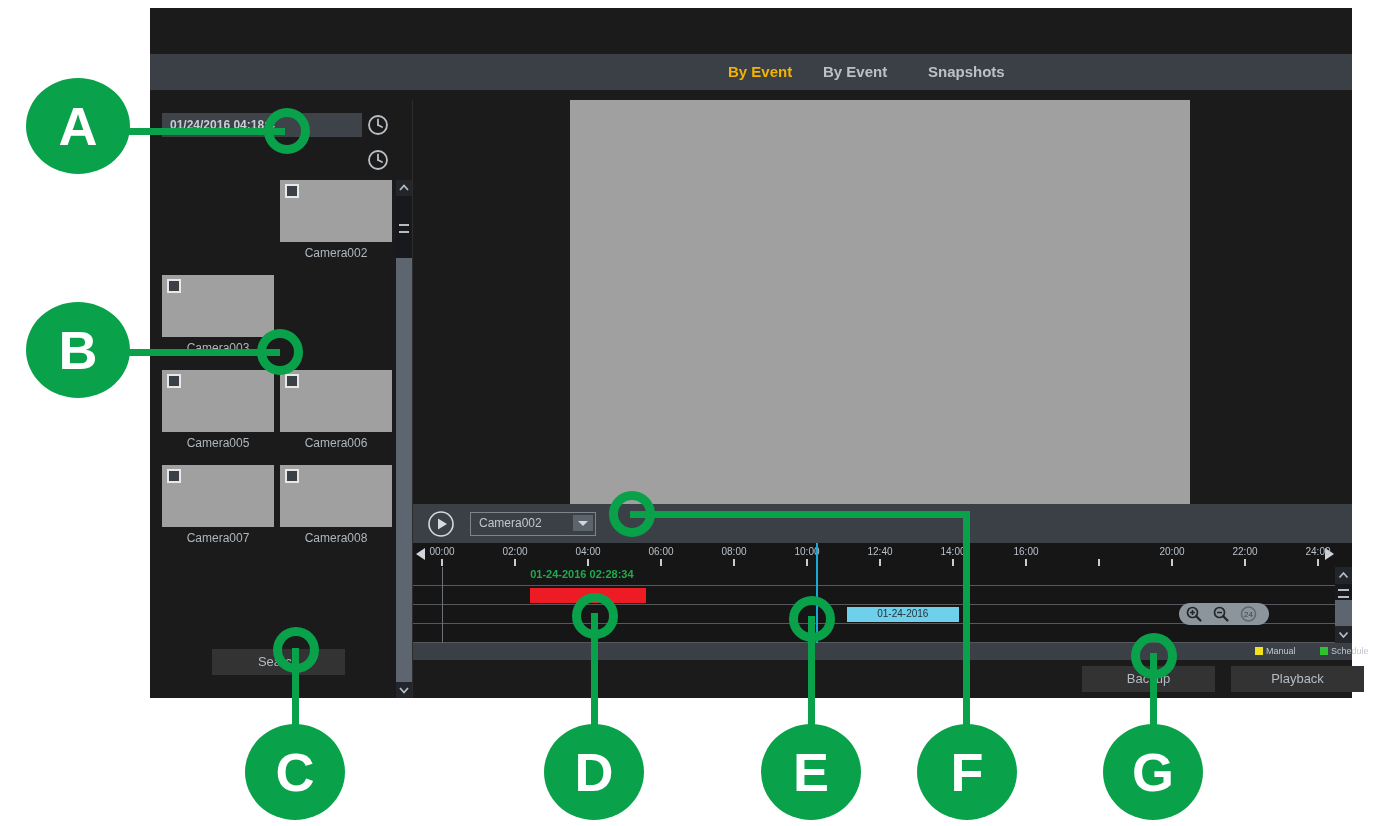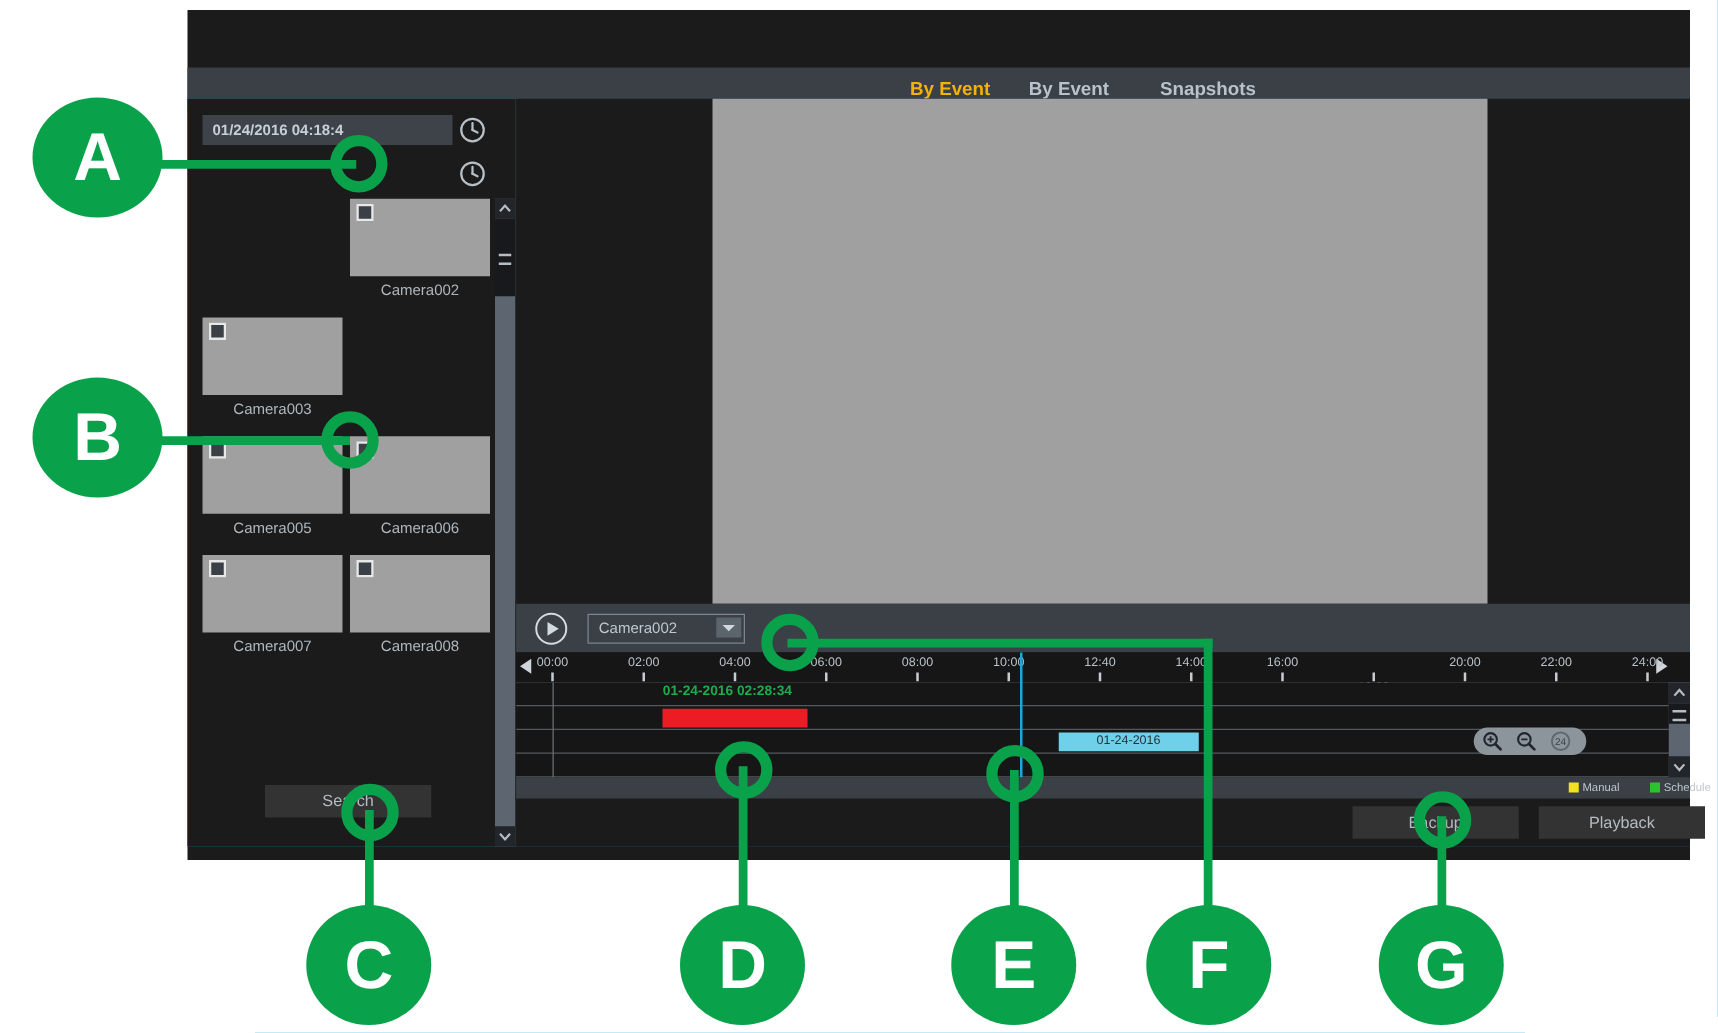--- a/index.html
+++ b/index.html
@@ -76,24 +76,24 @@
     white-space: nowrap;
   }
   .tab.active { color: #f5b301; }
   #tab-0 { left: 578px; }
   #tab-1 { left: 673px; }
   #tab-2 { left: 778px; }
 
   
   #body-area {
     position: absolute;
-    left: 0; top: 71px;
+    left: 0; top: 92px;
     width: 100%;
     height: 598px;
-    background: #0ea5e9;
+    background: #15803d;
   }
 
   
   #left-panel {
     position: absolute;
     left: 0; top: 0;
     width: 262px;
     height: 598px;
     background: #1b1b1b;
     border-right: 1px solid #2c2c2c;

